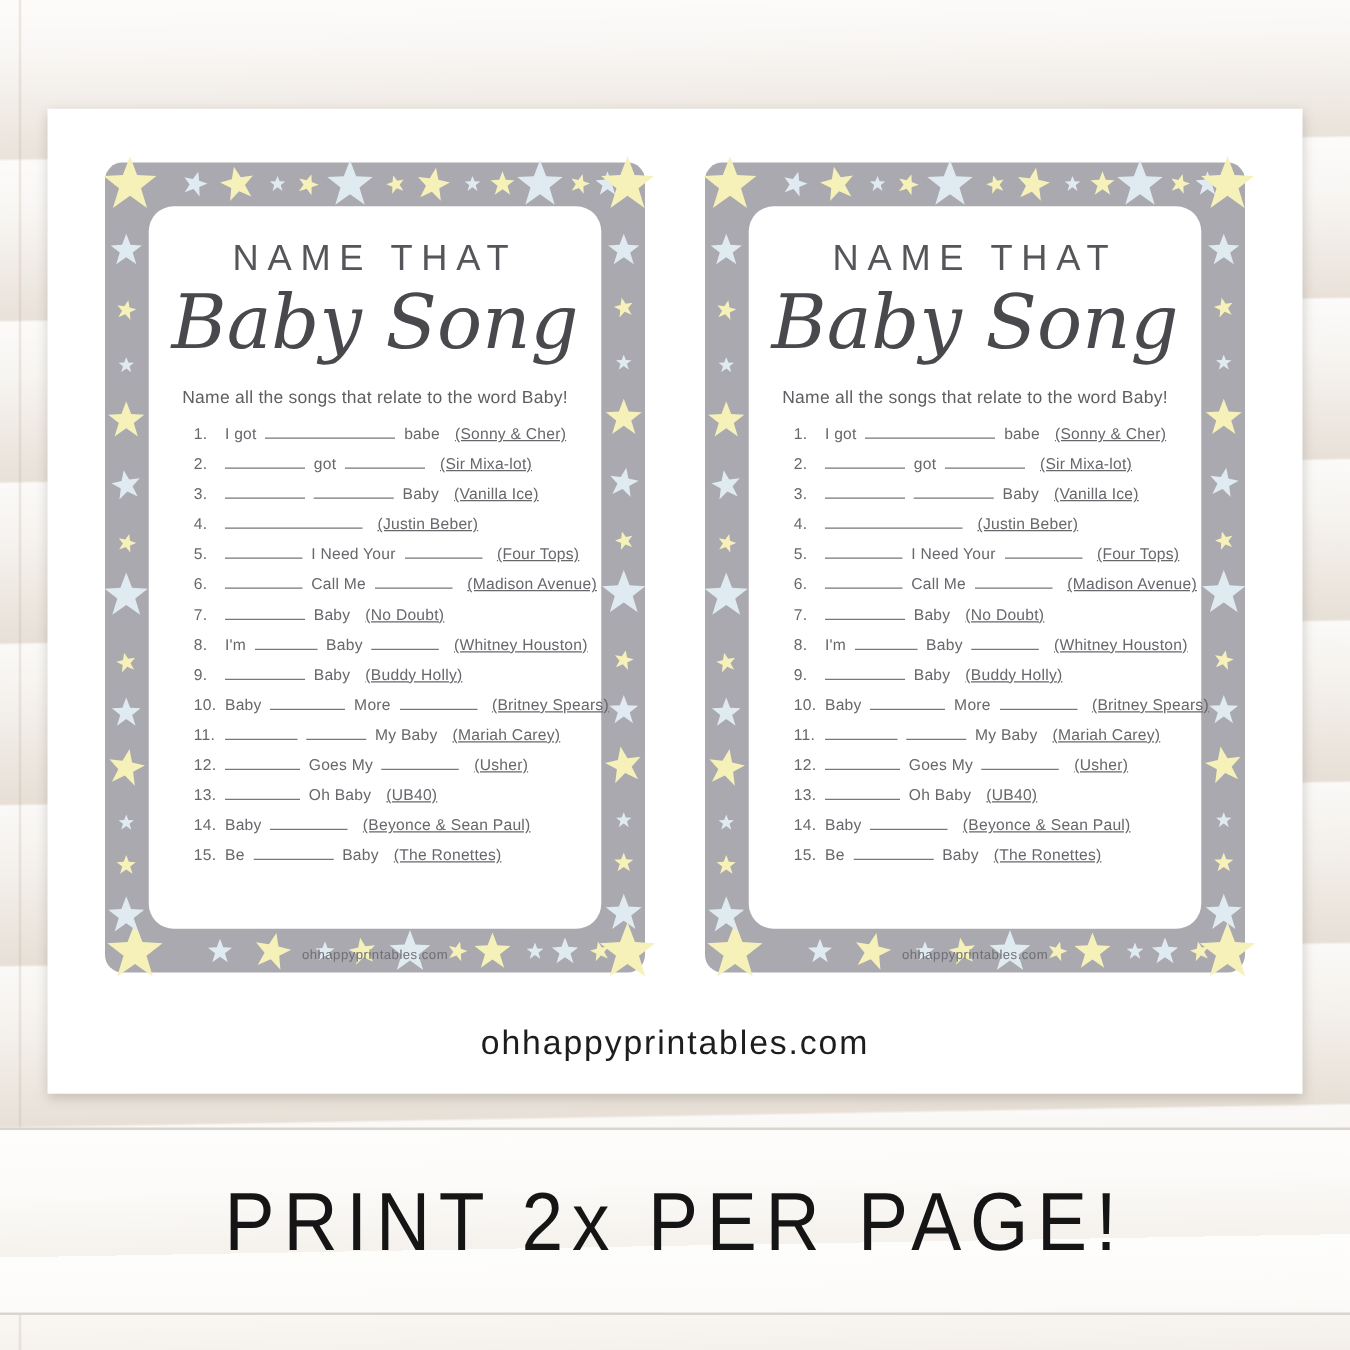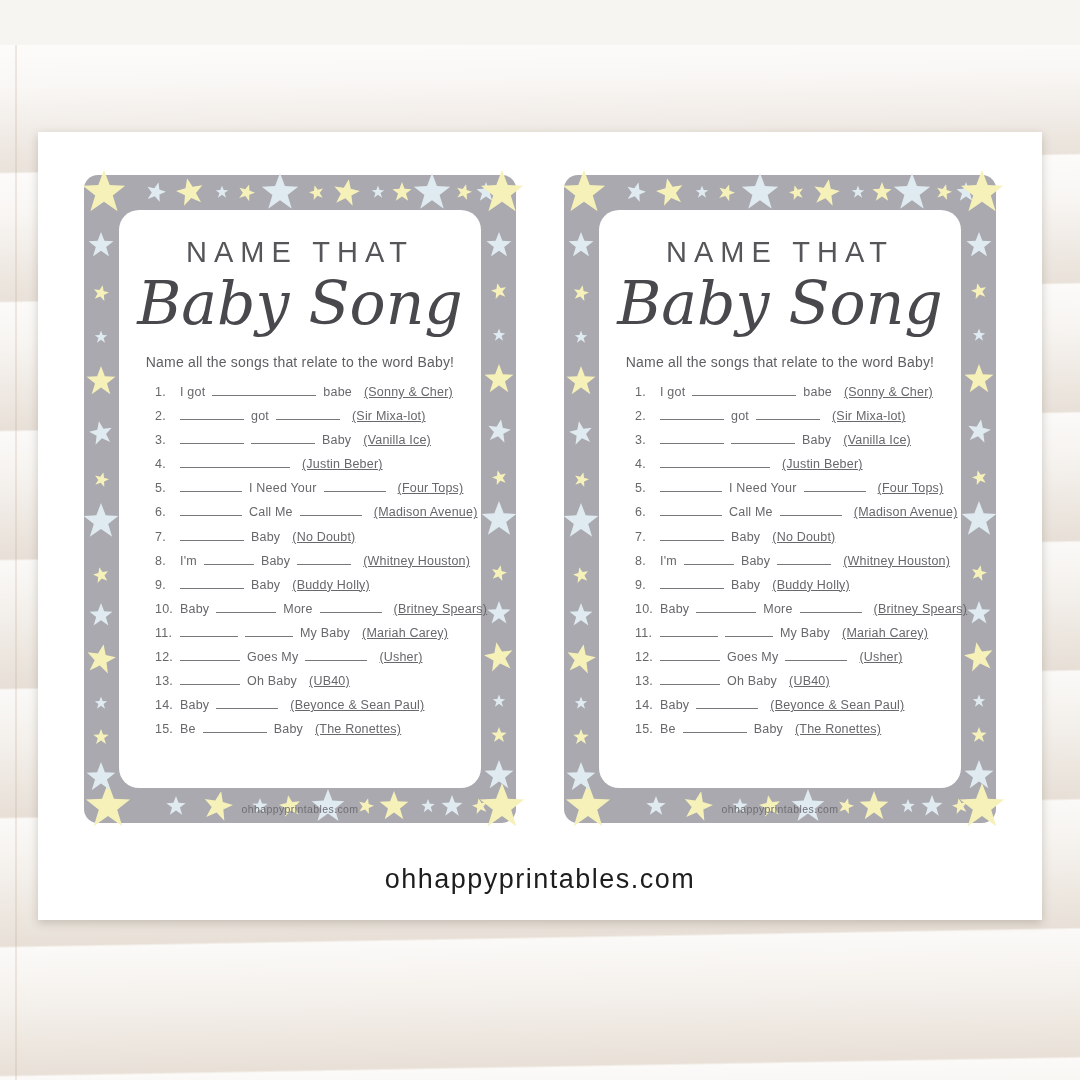--- a/index.html
+++ b/index.html
@@ -11,21 +11,20 @@
   
   .wood{
     position:absolute;inset:0;
     background-color:#f8f6f3;
     background-image:
       repeating-linear-gradient(179deg,
         rgba(255,255,255,.55) 0px, rgba(255,255,255,0) 40px,
         rgba(203,185,166,.32) 124px, rgba(203,185,166,.32) 127px,
         rgba(255,255,255,.4) 129px),
       linear-gradient(180deg,#faf8f6 0%,#f5f2ee 55%,#f7f4f0 100%);
-    margin-top: 45px;
   }
   .wood-seam{
     position:absolute;left:15px;top:0;width:2px;height:1080px;
     background:rgba(190,172,152,.25);
   }
   
   .page{
     position:absolute;left:38px;top:87px;width:1004px;height:788px;
     background:#ffffff;
     box-shadow:0 3px 9px rgba(95,85,72,.28);
@@ -428,13 +427,16 @@
           <div class="star" style="left: 400px; top: 467px; width: 30px; height: 30px; background: rgb(246, 241, 184); transform: rotate(-10deg);"></div>
           <div class="star" style="left: 408.5px; top: 519.5px; width: 13px; height: 13px; background: rgb(223, 234, 241);"></div>
           <div class="star" style="left: 407px; top: 552px; width: 16px; height: 16px; background: rgb(246, 241, 184);"></div>
           <div class="star" style="left: 400px; top: 585px; width: 30px; height: 30px; background: rgb(223, 234, 241);"></div>
           <div class="watermark">ohhappyprintables.com</div>
         </div>
       </div>
     <div class="site-link">ohhappyprintables.com</div>
   </div>
 
+  <div class="banner">
+    <span class="banner-text">PRINT 2x PER PAGE!</span>
+  </div>
 </div>
 
 </body></html>

